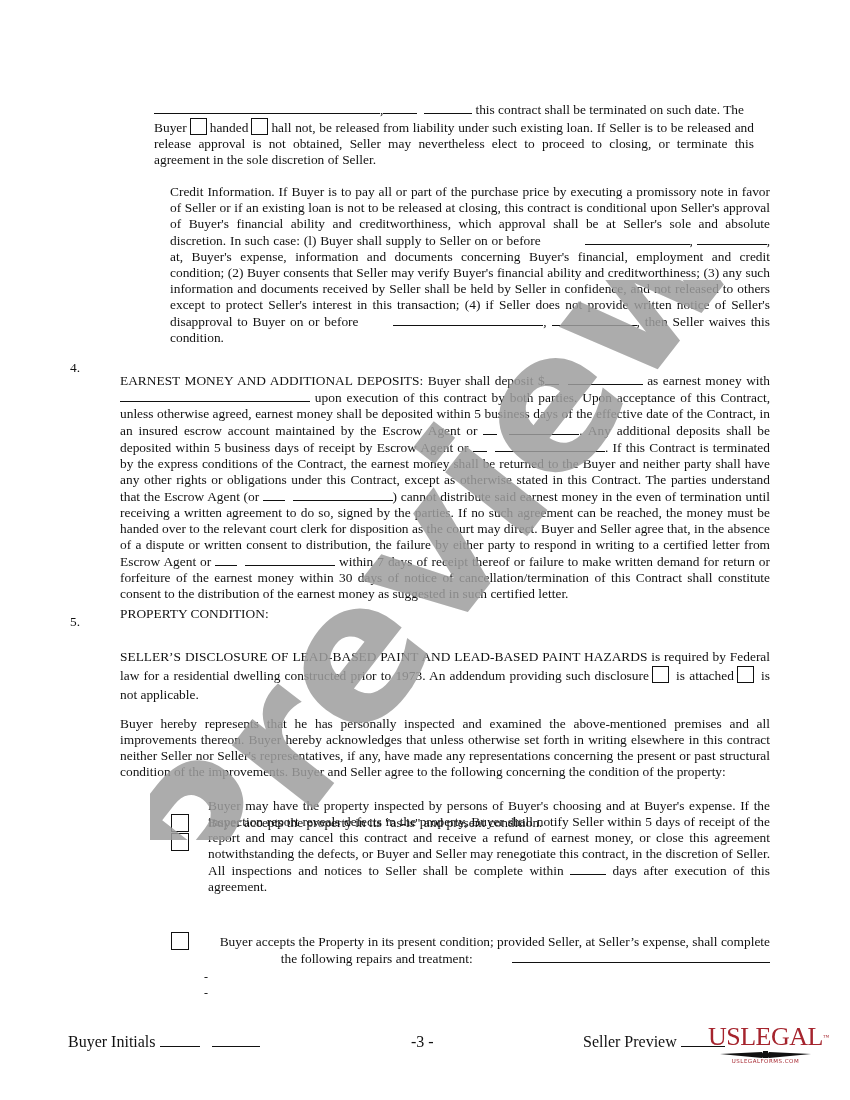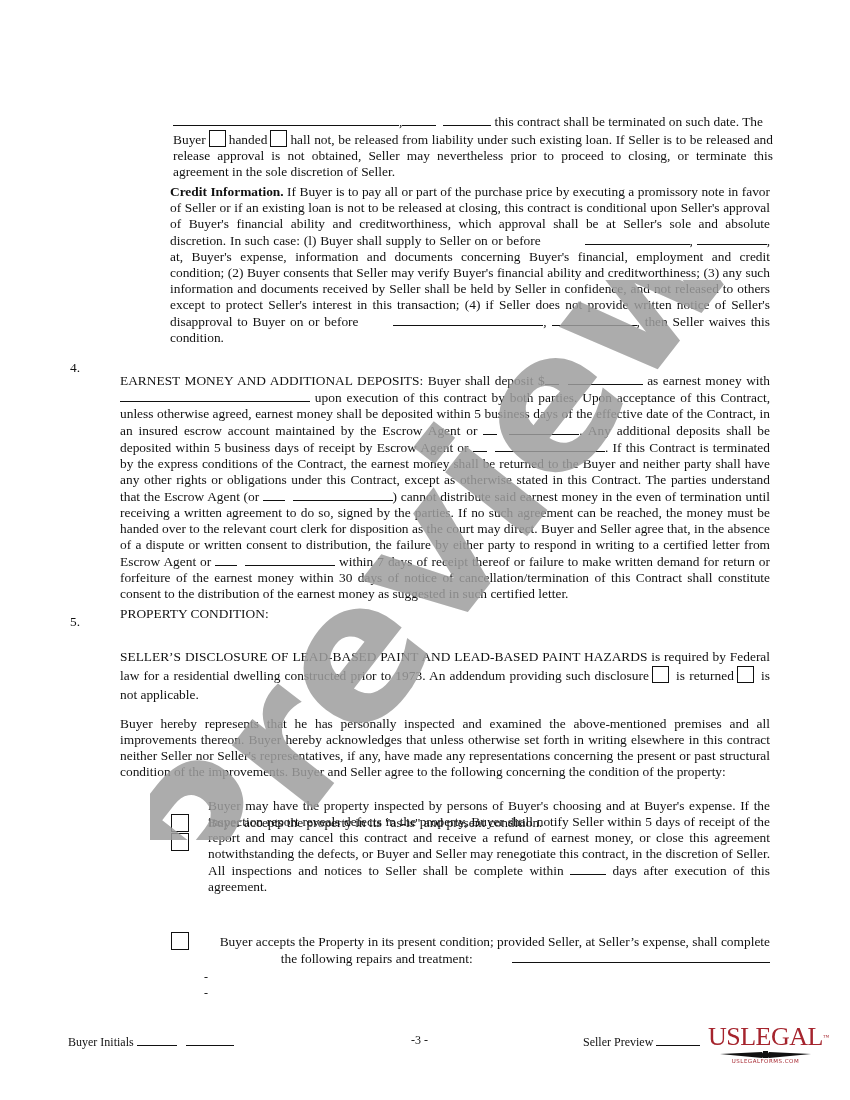--- a/index.html
+++ b/index.html
@@ -5,57 +5,57 @@
   html, body { margin: 0; padding: 0; background: #ffffff; }
   body { width: 850px; height: 1100px; position: relative; overflow: hidden;
          font-family: "Liberation Serif", "DejaVu Serif", serif; color: #111; }
   .page { position: absolute; left: 0; top: 0; width: 850px; height: 1100px; }
   .txt { font-size: 13.4px; line-height: 16px; text-align: justify; }
   .block { position: absolute; }
   .blank { display: inline-block; border-bottom: 1px solid #111; height: 12px; vertical-align: baseline; }
   .cb { display: inline-block; width: 15px; height: 15px; border: 1px solid #111; vertical-align: -3px; margin: 0 3px; background: #fff; }
   .cb-lg { position: absolute; width: 16px; height: 16px; border: 1px solid #111; background: #fff; }
   .num { position: absolute; font-size: 13.4px; }
-  b { font-weight: bold; }
+  b { font-weight: normal; }
   .watermark { position: absolute; left: 150px; top: 280px; width: 600px; height: 560px; pointer-events: none; z-index: 5; }
-  .footer { position: absolute; top: 1033px; font-size: 12px; }
+  .footer { position: absolute; top: 1033px; font-size: 16px; }
   .logo { position: absolute; left: 708px; top: 1024px; width: 115px; height: 45px; }
   .logo-text { font-family: "Liberation Serif", serif; font-size: 26px; color: #a5242d; letter-spacing: -0.5px; line-height: 26px; }
   .logo-url { font-family: "DejaVu Sans", sans-serif; font-size: 5.5px; color: #a5242d; letter-spacing: 0.5px; text-align: center; margin-top: 8px; }
   .tm { font-size: 6px; vertical-align: top; color: #a5242d; }
   .dash { position: absolute; left: 204px; font-size: 12px; }
 </style>
 </head>
 <body>
 
 <div class="page">
 
-  <div class="block txt" style="left:173px; top:101px; width:600px;margin-top:12px;">
+  <div class="block txt" style="left:154px; top:101px; width:600px;">
     <span class="blank" style="width:226px;"></span>,<span class="blank" style="width:34px;"></span>&nbsp;&nbsp;<span class="blank" style="width:48px;"></span><span> this contract shall be terminated on such date. The</span><br>
-    <span>Buyer</span><span class="cb"></span><span>handed</span><span class="cb"></span><span>hall not, be released from liability under such existing loan. If Seller is to be released and release approval is not obtained, Seller may nevertheless prior to proceed to closing, or terminate this agreement in the sole discretion of Seller.</span>
+    <span>Buyer</span><span class="cb"></span><span>handed</span><span class="cb"></span><span>hall not, be released from liability under such existing loan. If Seller is to be released and release approval is not obtained, Seller may nevertheless elect to proceed to closing, or terminate this agreement in the sole discretion of Seller.</span>
   </div>
 
   <div class="block txt" style="left:170px; top:184px; width:600px;">
     <b>Credit Information.</b><span> If Buyer is to pay all or part of the purchase price by executing a promissory note in favor of Seller or if an existing loan is not to be released at closing, this contract is conditional upon Seller's approval of Buyer's financial ability and creditworthiness, which approval shall be at Seller's sole and absolute discretion. In such case: (l) Buyer shall supply to Seller on or before</span>
     <span class="blank" style="width:105px; margin-left:40px;"></span>,
     <span class="blank" style="width:70px;"></span><span>, at, Buyer's expense, information and documents concerning Buyer's financial, employment and credit condition; (2) Buyer consents that Seller may verify Buyer's financial ability and creditworthiness; (3) any such information and documents received by Seller shall be held by Seller in confidence, and not released to others except to protect Seller's interest in this transaction; (4) if Seller does not provide written notice of Seller's disapproval to Buyer on or before</span>
     <span class="blank" style="width:150px; margin-left:30px;"></span>,
     <span class="blank" style="width:85px;"></span><span>, then Seller waives this condition.</span>
   </div>
 
   <div class="num" style="left:70px; top:360px;">4.</div>
   <div class="block txt" style="left:120px; top:372px; width:650px;">
     <span>EARNEST MONEY AND ADDITIONAL DEPOSITS:  Buyer shall deposit $</span><span class="blank" style="width:14px;"></span>&nbsp;&nbsp;<span class="blank" style="width:75px;"></span><span> as earnest money with </span><span class="blank" style="width:190px;"></span><span> upon execution of this contract by both parties. Upon acceptance of this Contract, unless otherwise agreed, earnest money shall be deposited within 5 business days of the effective date of the Contract, in an insured escrow account maintained by the Escrow Agent or </span><span class="blank" style="width:14px;"></span>&nbsp;&nbsp;<span class="blank" style="width:70px;"></span><span>. Any additional deposits shall be deposited within 5 business days of receipt by Escrow Agent or </span><span class="blank" style="width:14px;"></span>&nbsp;&nbsp;<span class="blank" style="width:110px;"></span><span>. If this Contract is terminated by the express conditions of the Contract, the earnest money shall be returned to the Buyer and neither party shall have any other rights or obligations under this Contract, except as otherwise stated in this Contract.  The parties understand that the Escrow Agent (or </span><span class="blank" style="width:22px;"></span>&nbsp;&nbsp;<span class="blank" style="width:100px;"></span><span>) cannot distribute said earnest money in the even of termination until receiving a written agreement to do so, signed by the parties.  If no such agreement can be reached, the money must be handed over to the relevant court clerk for disposition as the court may direct.  Buyer and Seller agree that, in the absence of a dispute or written consent to distribution, the failure by either party to respond in writing to a certified letter from Escrow Agent or </span><span class="blank" style="width:22px;"></span>&nbsp;&nbsp;<span class="blank" style="width:90px;"></span><span> within 7 days of receipt thereof or failure to make written demand for return or forfeiture of the earnest money within 30 days of notice of cancellation/termination of this Contract shall constitute consent to the distribution of the earnest money as suggested in such certified letter.</span>
   </div>
 
   <div class="num" style="left:70px; top:614px;">5.</div>
   <div class="block txt" style="left:120px; top:606px;">PROPERTY CONDITION:</div>
 
   <div class="block txt" style="left:120px; top:647px; width:650px; line-height:19px;">
-    <span>SELLER’S DISCLOSURE OF LEAD-BASED PAINT AND LEAD-BASED PAINT HAZARDS is required by Federal law for a residential dwelling constructed prior to 1973.  An addendum providing such disclosure</span><span class="cb"></span><span> is returned</span><span class="cb"></span><span> is not applicable.</span>
+    <span>SELLER’S DISCLOSURE OF LEAD-BASED PAINT AND LEAD-BASED PAINT HAZARDS is required by Federal law for a residential dwelling constructed prior to 1973.  An addendum providing such disclosure</span><span class="cb"></span><span> is attached</span><span class="cb"></span><span> is not applicable.</span>
   </div>
 
   <div class="block txt" style="left:120px; top:716px; width:650px;">Buyer hereby represents that he has personally inspected and examined the above-mentioned premises and all improvements thereon. Buyer hereby acknowledges that unless otherwise set forth in writing elsewhere in this contract neither Seller nor Seller's representatives, if any, have made any representations concerning the present or past structural condition of the improvements.  Buyer and Seller agree to the following concerning the condition of the property:</div>
 
   <div class="cb-lg" style="left:171px; top:814px;"></div>
   <div class="block txt" style="left:208px; top:815px; width:562px;">Buyer accepts the property in its "as-is" and present condition.</div>
 
   <div class="cb-lg" style="left:171px; top:833px;"></div>
   <div class="block txt" style="left:208px; top:798px; width:562px;">
     <span>Buyer may have the property inspected by persons of Buyer's choosing and at Buyer's expense.  If the inspection report reveals defects in the property, Buyer shall notify Seller within 5 days of receipt of the report and may cancel this contract and receive a refund of earnest money, or close this agreement notwithstanding the defects, or Buyer and Seller may renegotiate this contract, in the discretion of Seller.  All inspections and notices to Seller shall be complete within </span><span class="blank" style="width:36px;"></span><span> days after execution of this agreement.</span>

